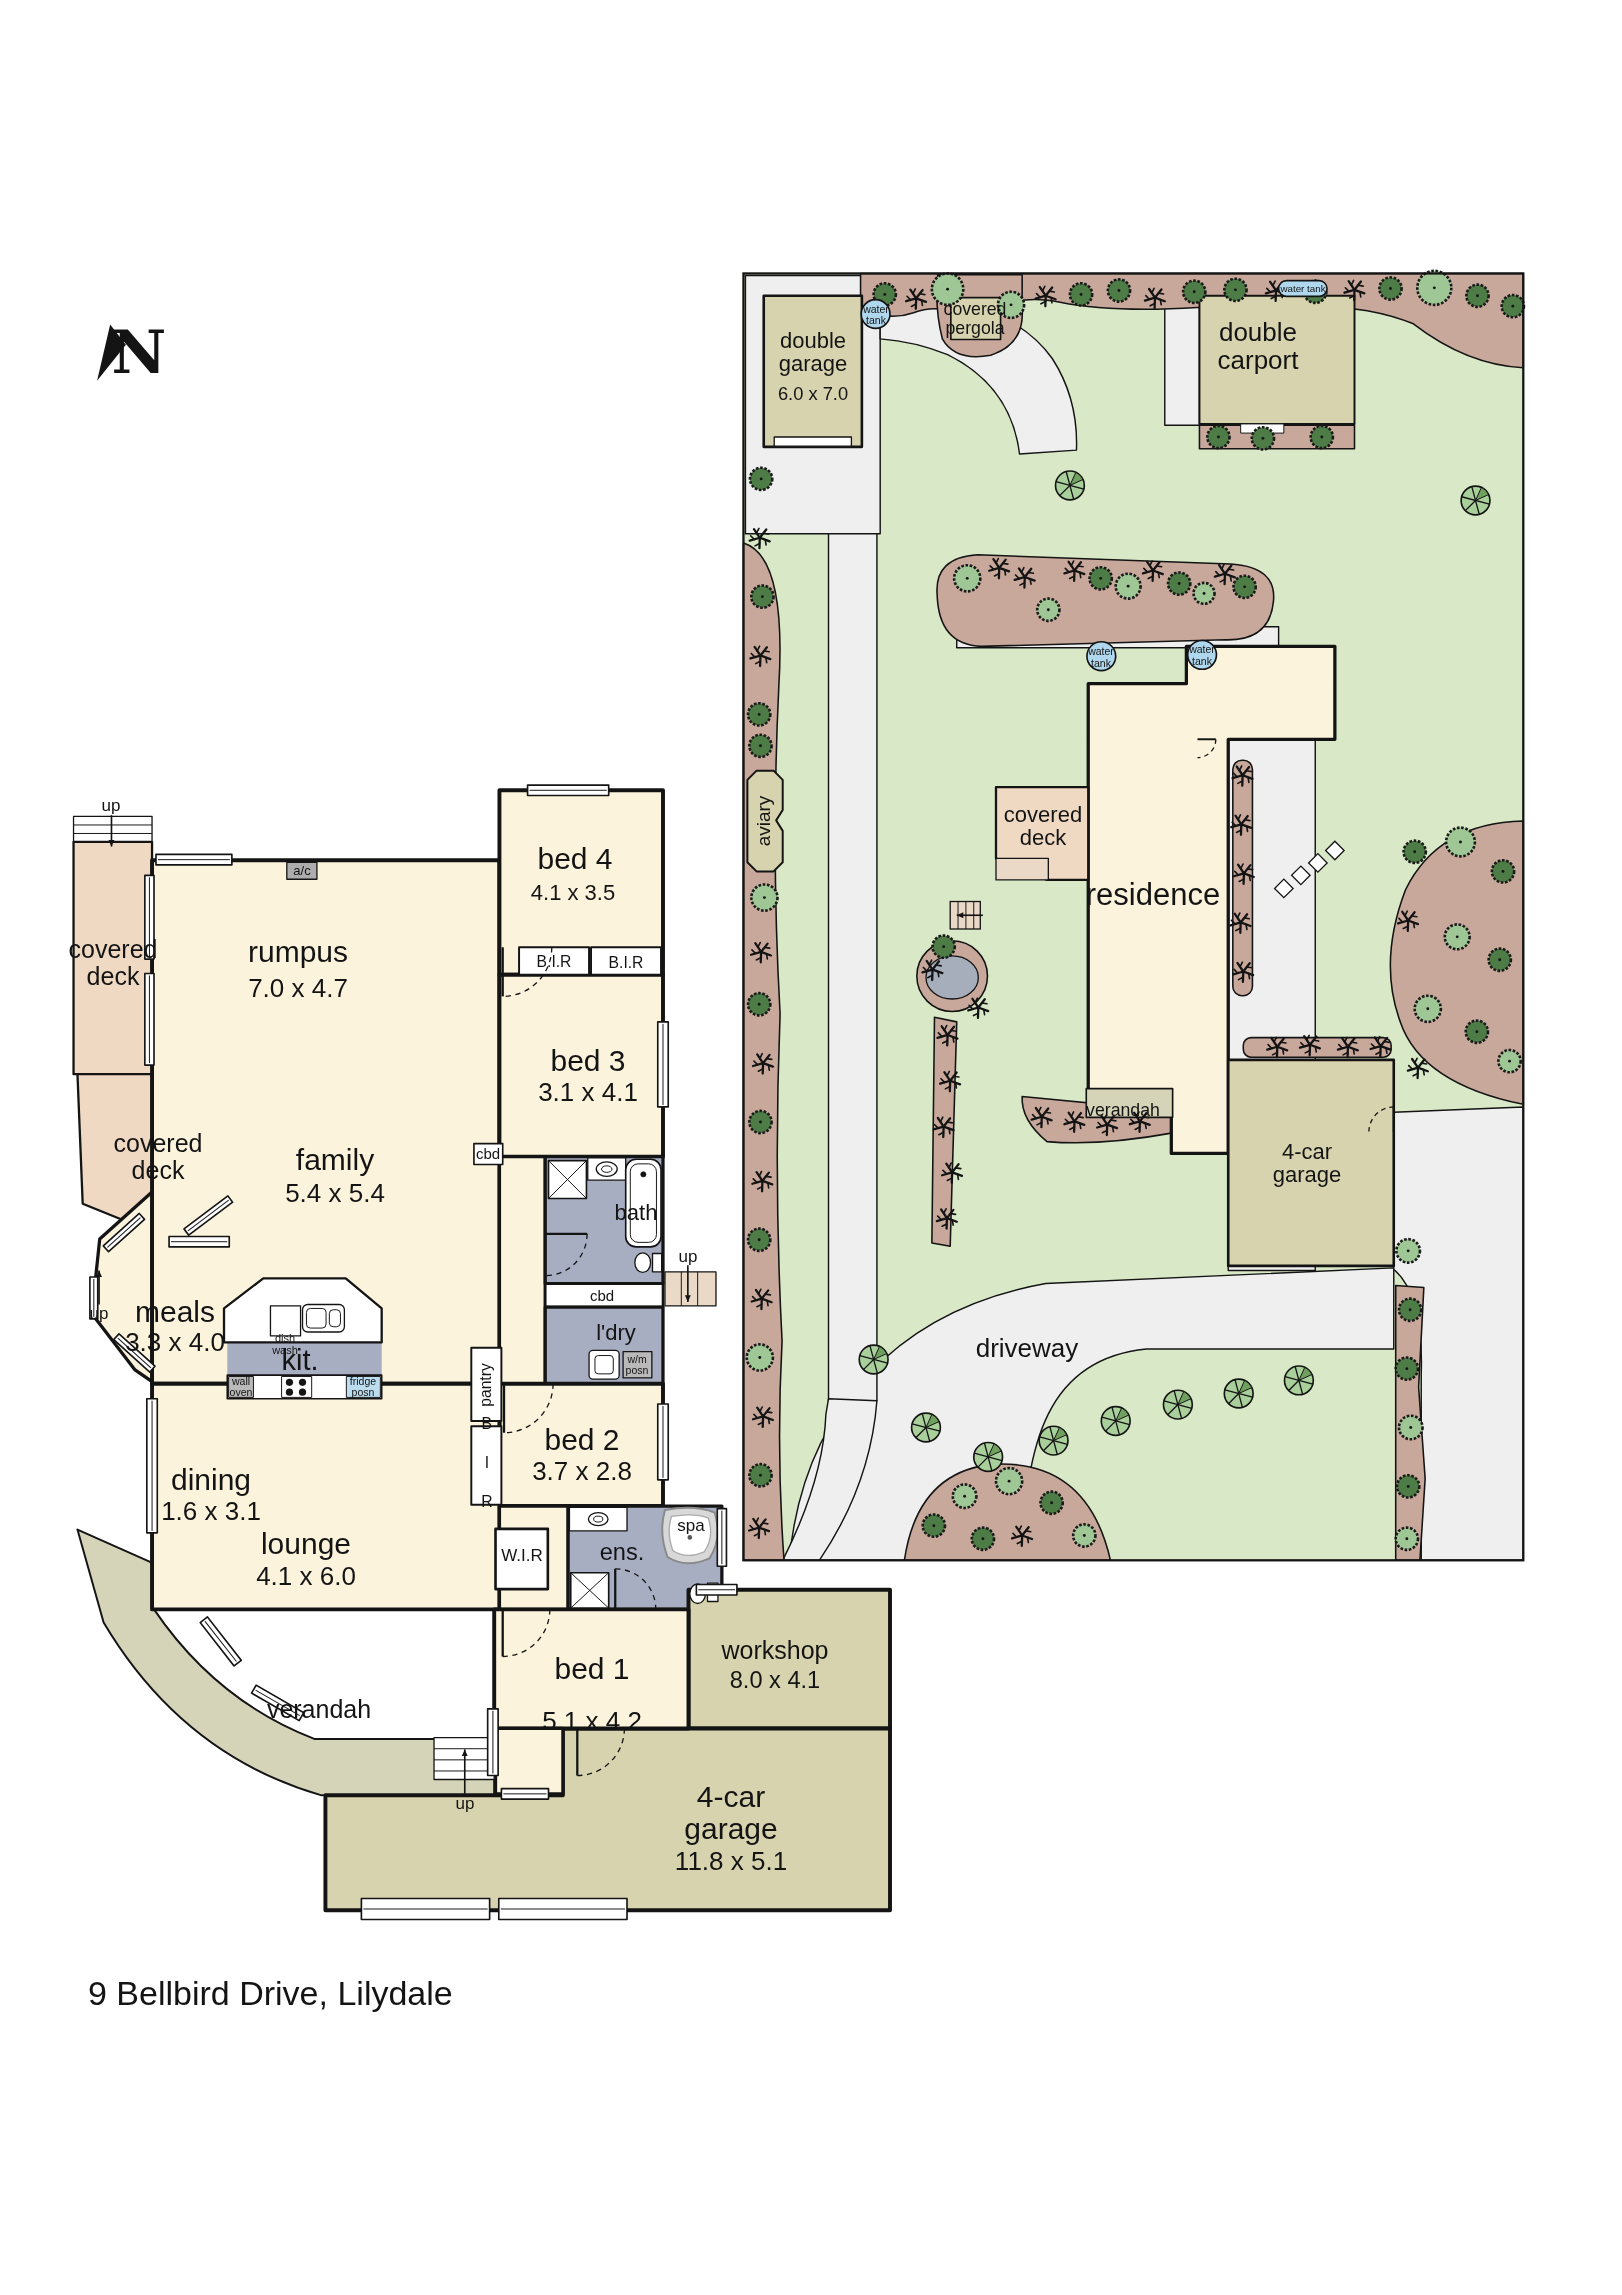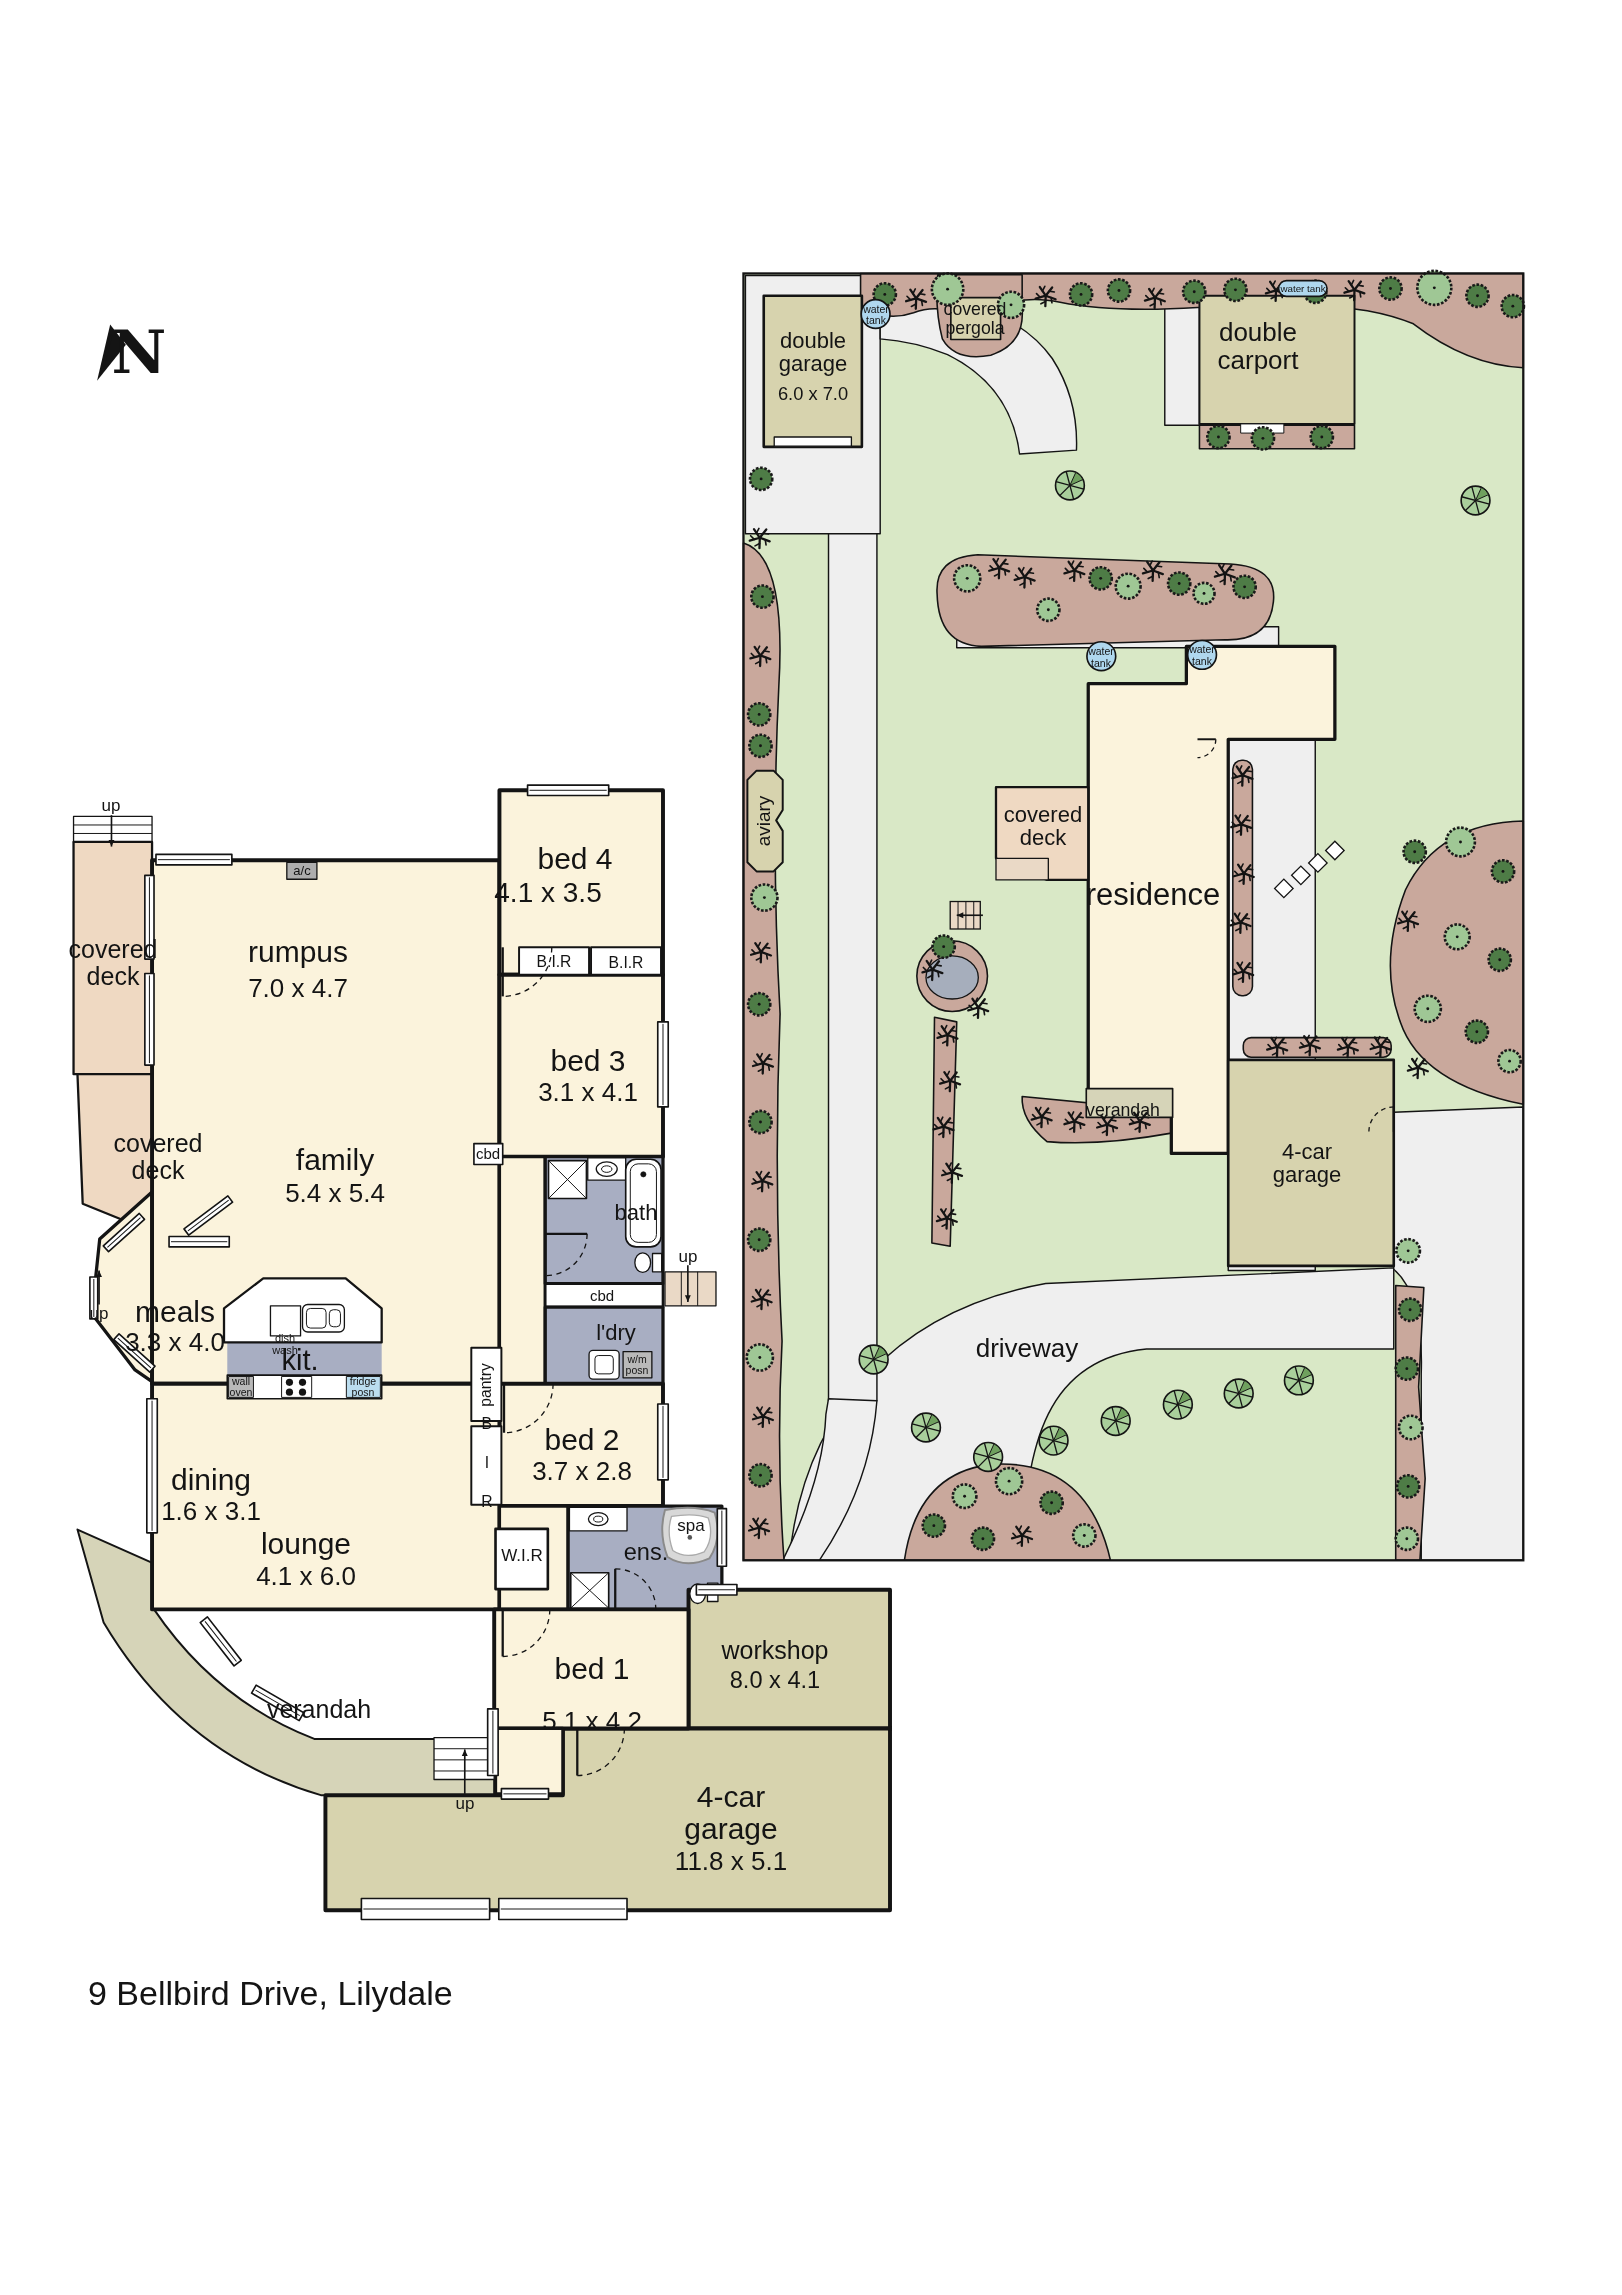--- a/index.html
+++ b/index.html
@@ -926,21 +926,21 @@
 
 <div id="labels">
       <div class="lbl serif" style="left: 139px; top: 353px; font-size: 60px; transform: translate(-50%, -50%);">N</div>
       <div class="lbl left" style="left: 88px; top: 1993px; font-size: 34px; transform: translate(0px, -50%);">9 Bellbird Drive, Lilydale</div>
       <div class="lbl" style="left: 111px; top: 806px; font-size: 17px; transform: translate(-50%, -50%);">up</div>
       <div class="lbl wrap" style="left: 113px; top: 962px; font-size: 25px; width: 105px; transform: translate(-50%, -50%);">covered deck</div>
       <div class="lbl" style="left: 298px; top: 952px; font-size: 30px; transform: translate(-50%, -50%);">rumpus</div>
       <div class="lbl" style="left: 298px; top: 989px; font-size: 26px; transform: translate(-50%, -50%);">7.0 x 4.7</div>
       <div class="lbl" style="left: 302px; top: 871px; font-size: 13px; transform: translate(-50%, -50%);">a/c</div>
       <div class="lbl" style="left: 575px; top: 859px; font-size: 30px; transform: translate(-50%, -50%);">bed 4</div>
-      <div class="lbl" style="left: 548px; top: 893px; font-size: 28px; transform: translate(-50%, -50%);">4.1 x 3.5</div>
+      <div class="lbl" style="left: 573px; top: 893px; font-size: 22px; transform: translate(-50%, -50%);">4.1 x 3.5</div>
       <div class="lbl" style="left: 554px; top: 962px; font-size: 15.7px; transform: translate(-50%, -50%);">B.I.R</div>
       <div class="lbl" style="left: 626px; top: 963px; font-size: 15.7px; transform: translate(-50%, -50%);">B.I.R</div>
       <div class="lbl" style="left: 588px; top: 1061px; font-size: 30px; transform: translate(-50%, -50%);">bed 3</div>
       <div class="lbl" style="left: 588px; top: 1093px; font-size: 26px; transform: translate(-50%, -50%);">3.1 x 4.1</div>
       <div class="lbl" style="left: 488px; top: 1154px; font-size: 15px; transform: translate(-50%, -50%);">cbd</div>
       <div class="lbl" style="left: 600px; top: 1213px; font-size: 22px; transform: translate(-50%, -50%); margin-left: 36px;">bath</div>
       <div class="lbl wrap" style="left: 158px; top: 1156px; font-size: 25px; width: 111px; transform: translate(-50%, -50%);">covered deck</div>
       <div class="lbl" style="left: 335px; top: 1160px; font-size: 30px; transform: translate(-50%, -50%);">family</div>
       <div class="lbl" style="left: 335px; top: 1194px; font-size: 26px; transform: translate(-50%, -50%);">5.4 x 5.4</div>
       <div class="lbl" style="left: 99px; top: 1314px; font-size: 17px; transform: translate(-50%, -50%);">up</div>
@@ -956,21 +956,21 @@
       <div class="lbl wrap" style="left: 637px; top: 1365px; font-size: 10.5px; width: 34px; transform: translate(-50%, -50%);">w/m posn</div>
       <div class="lbl" style="left: 688px; top: 1257px; font-size: 17px; transform: translate(-50%, -50%);">up</div>
       <div class="lbl vert" style="left: 486px; top: 1464px; font-size: 15.7px; transform: translate(-50%, -50%);">B I R</div>
       <div class="lbl" style="left: 582px; top: 1440px; font-size: 30px; transform: translate(-50%, -50%);">bed 2</div>
       <div class="lbl" style="left: 582px; top: 1472px; font-size: 26px; transform: translate(-50%, -50%);">3.7 x 2.8</div>
       <div class="lbl" style="left: 211px; top: 1480px; font-size: 30px; transform: translate(-50%, -50%);">dining</div>
       <div class="lbl" style="left: 211px; top: 1512px; font-size: 26px; transform: translate(-50%, -50%);">1.6 x 3.1</div>
       <div class="lbl" style="left: 306px; top: 1544px; font-size: 30px; transform: translate(-50%, -50%);">lounge</div>
       <div class="lbl" style="left: 306px; top: 1577px; font-size: 26px; transform: translate(-50%, -50%);">4.1 x 6.0</div>
       <div class="lbl" style="left: 522px; top: 1556px; font-size: 17px; transform: translate(-50%, -50%);">W.I.R</div>
-      <div class="lbl" style="left: 622px; top: 1552px; font-size: 23.6px; transform: translate(-50%, -50%); margin-left: 24px;">ens.</div>
+      <div class="lbl" style="left: 622px; top: 1552px; font-size: 23.6px; transform: translate(-50%, -50%);">ens.</div>
       <div class="lbl" style="left: 691px; top: 1526px; font-size: 17px; transform: translate(-50%, -50%);">spa</div>
       <div class="lbl" style="left: 592px; top: 1669px; font-size: 30px; transform: translate(-50%, -50%);">bed 1</div>
       <div class="lbl" style="left: 592px; top: 1701px; font-size: 26px; transform: translate(-50%, -50%); margin-top: 21px;">5.1 x 4.2</div>
       <div class="lbl" style="left: 319px; top: 1709px; font-size: 25px; transform: translate(-50%, -50%);">verandah</div>
       <div class="lbl" style="left: 465px; top: 1804px; font-size: 17px; transform: translate(-50%, -50%);">up</div>
       <div class="lbl" style="left: 775px; top: 1650px; font-size: 25px; transform: translate(-50%, -50%);">workshop</div>
       <div class="lbl" style="left: 775px; top: 1680px; font-size: 23.6px; transform: translate(-50%, -50%);">8.0 x 4.1</div>
       <div class="lbl wrap" style="left: 731px; top: 1813px; font-size: 30px; width: 151px; transform: translate(-50%, -50%);">4-car garage</div>
       <div class="lbl" style="left: 731px; top: 1862px; font-size: 26px; transform: translate(-50%, -50%);">11.8 x 5.1</div>
       <div class="lbl wrap" style="left: 813px; top: 352px; font-size: 22px; width: 108px; transform: translate(-50%, -50%);">double garage</div>

